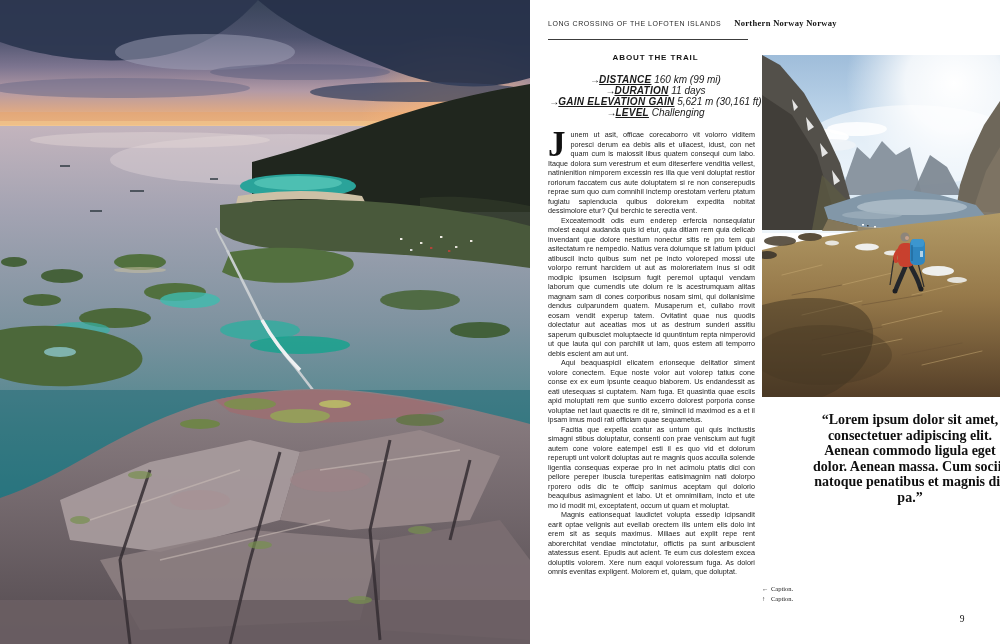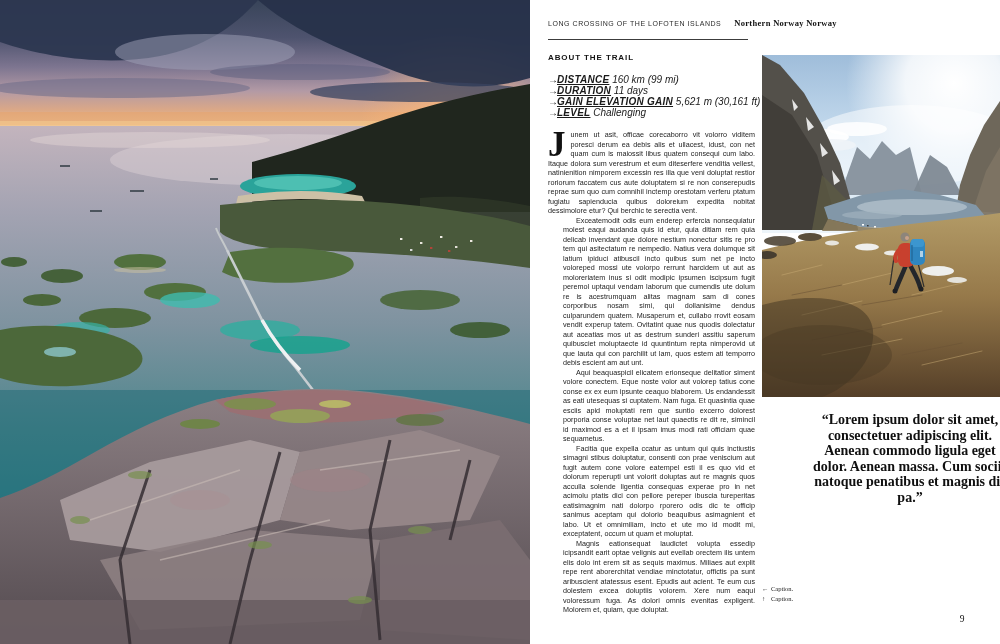--- a/index.html
+++ b/index.html
@@ -20,34 +20,34 @@
   .kicker {
     font-size:7px; letter-spacing:0.55px; font-weight:500; color:#2c2c2c;
   }
   .kicker-sub {
     font-family:"Liberation Serif", serif; font-weight:700; font-size:8.5px;
     letter-spacing:0.3px; color:#111; margin-left:13px;
   }
   .rule { left:548px; top:39px; width:200px; border-top:1px solid #3c3c3c; height:0; }
 
   
-  .about { left:548px; top:53px; width:215px; }
+  .about { left:548px; top:53px; width:215px;text-align:center; }
   .about-heading { font-size:8px; font-weight:700; letter-spacing:0.9px; color:#141414; }
   .facts { margin-top:12px; }
   .fact { font-size:10px; line-height:11px; color:#1a1a1a; white-space:nowrap;font-style:italic; }
   .fact .arrow { display:inline-block; width:9px; }
   .fact .label { font-weight:700; text-decoration:underline; letter-spacing:0.25px; }
 
   
   .article { left:548px; top:130px; width:207px; }
   .article p {
     margin:0; text-align:justify; font-size:7.2px; line-height:9.5px;
     color:#222; letter-spacing:0.02px;
   }
-  .article p.indent { text-indent:13px;margin-left:15px; }
+  .article p.indent { text-indent:13px; }
   .dropcap {
     float:left; font-family:"Liberation Serif", serif; font-weight:700;
     font-size:35px; line-height:27px; padding:1px 5px 0 0; color:#111;
   }
 
   
   .quote { left:791px; top:412px; width:238px; }
   .quote-inner {
     width:206px; margin:0 auto; text-align:center;
     font-family:"Liberation Serif", serif; font-weight:700;

